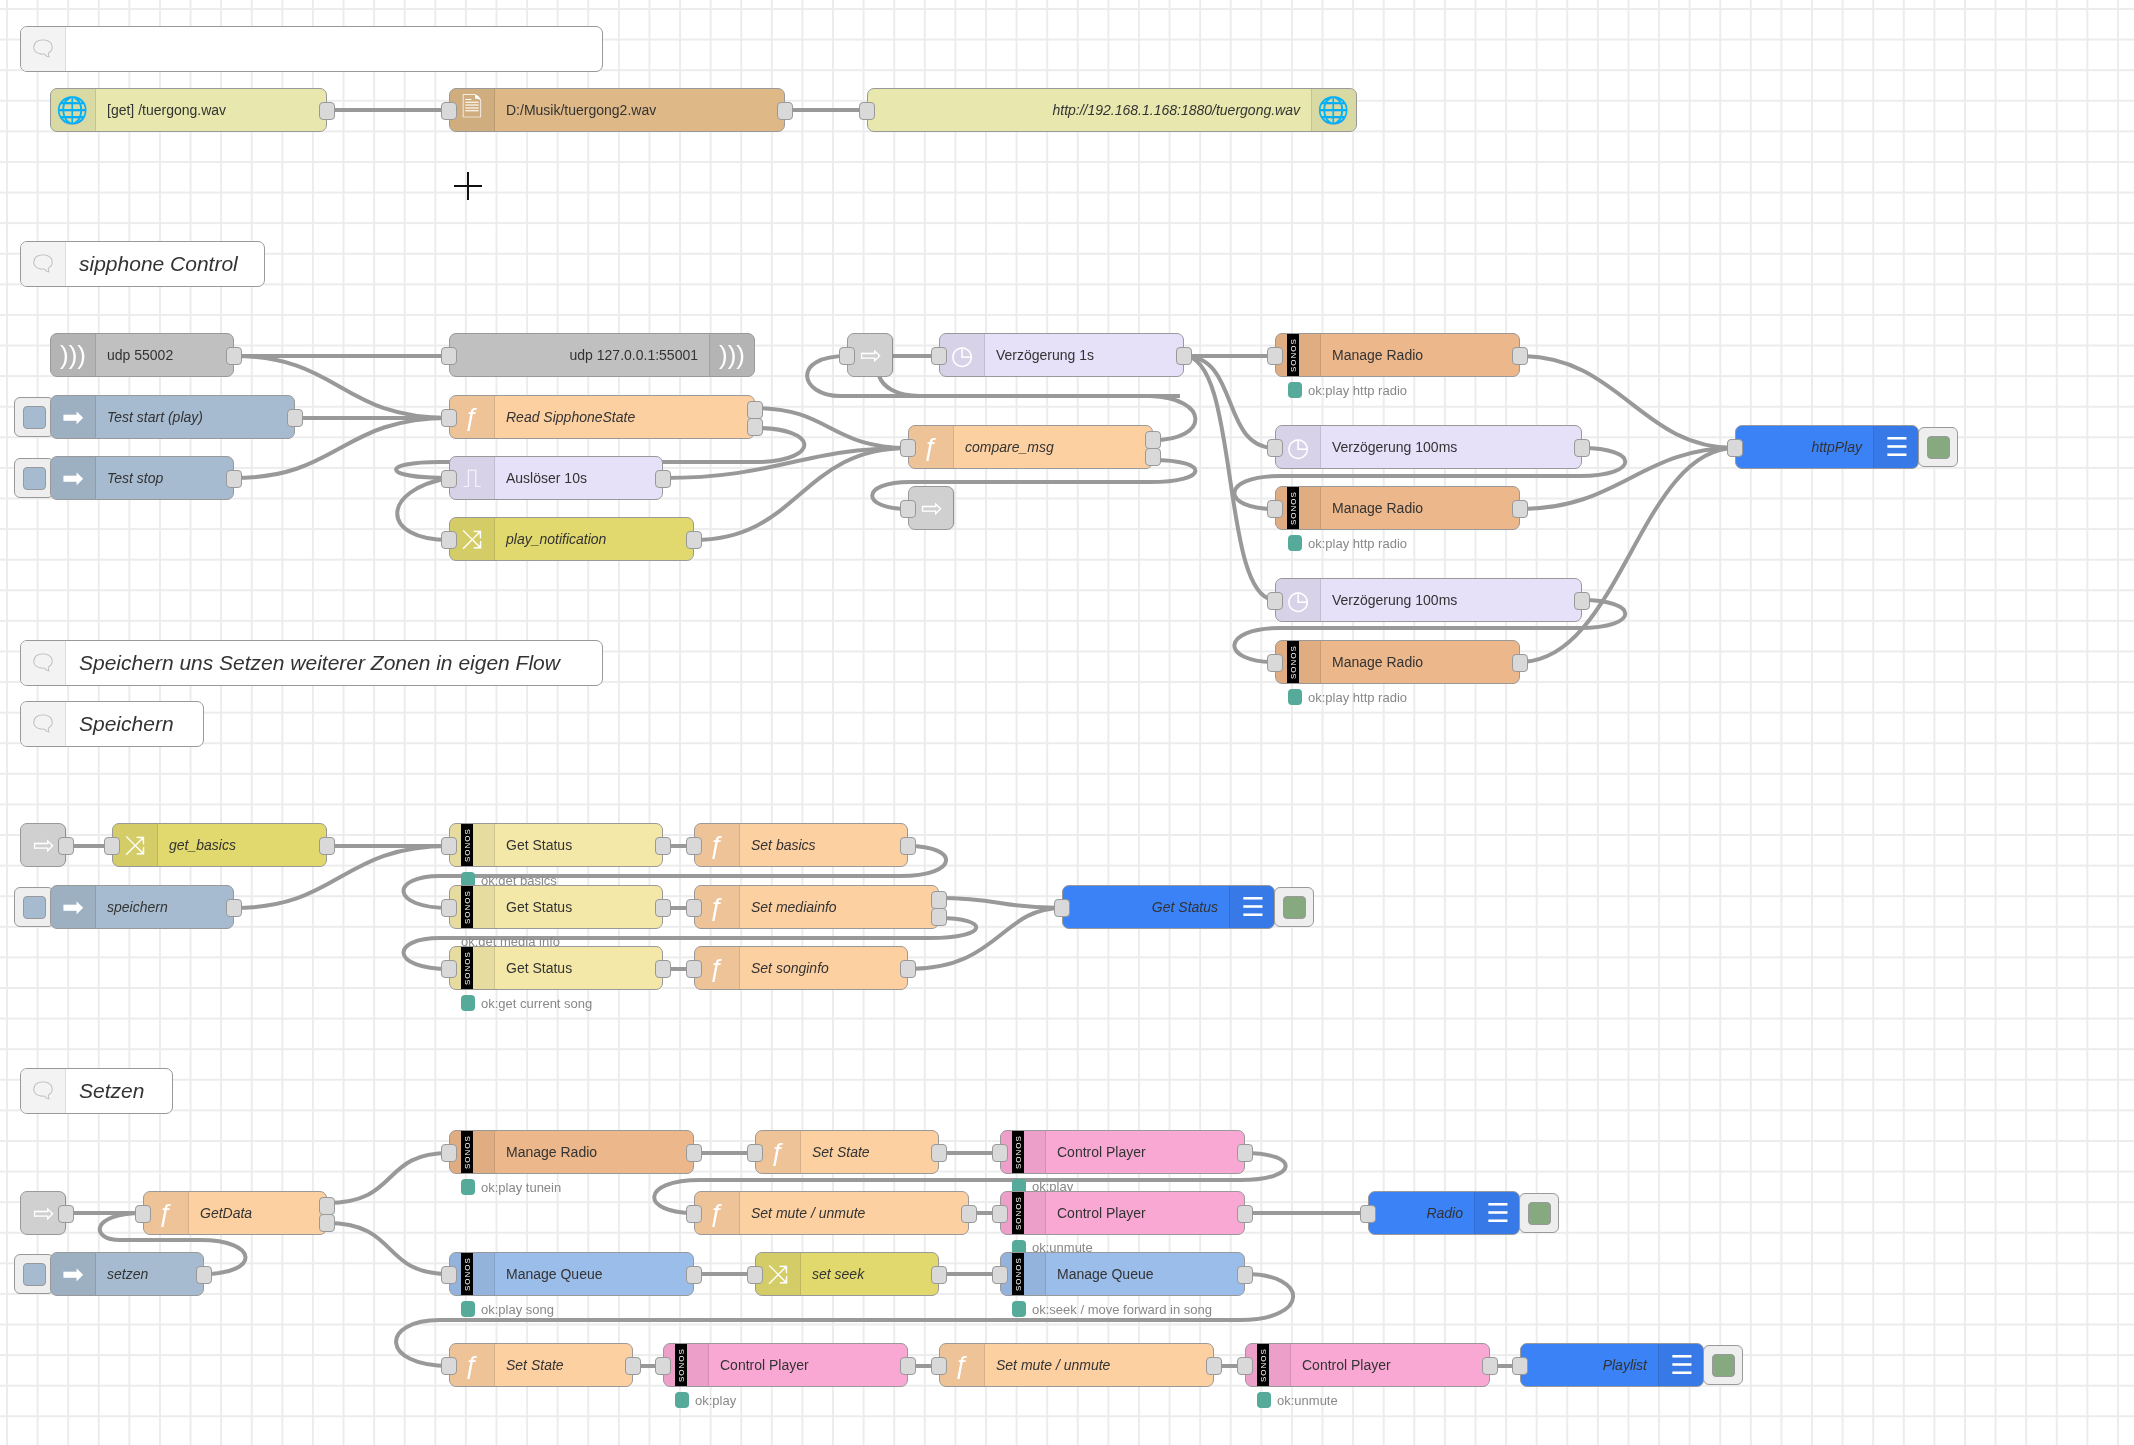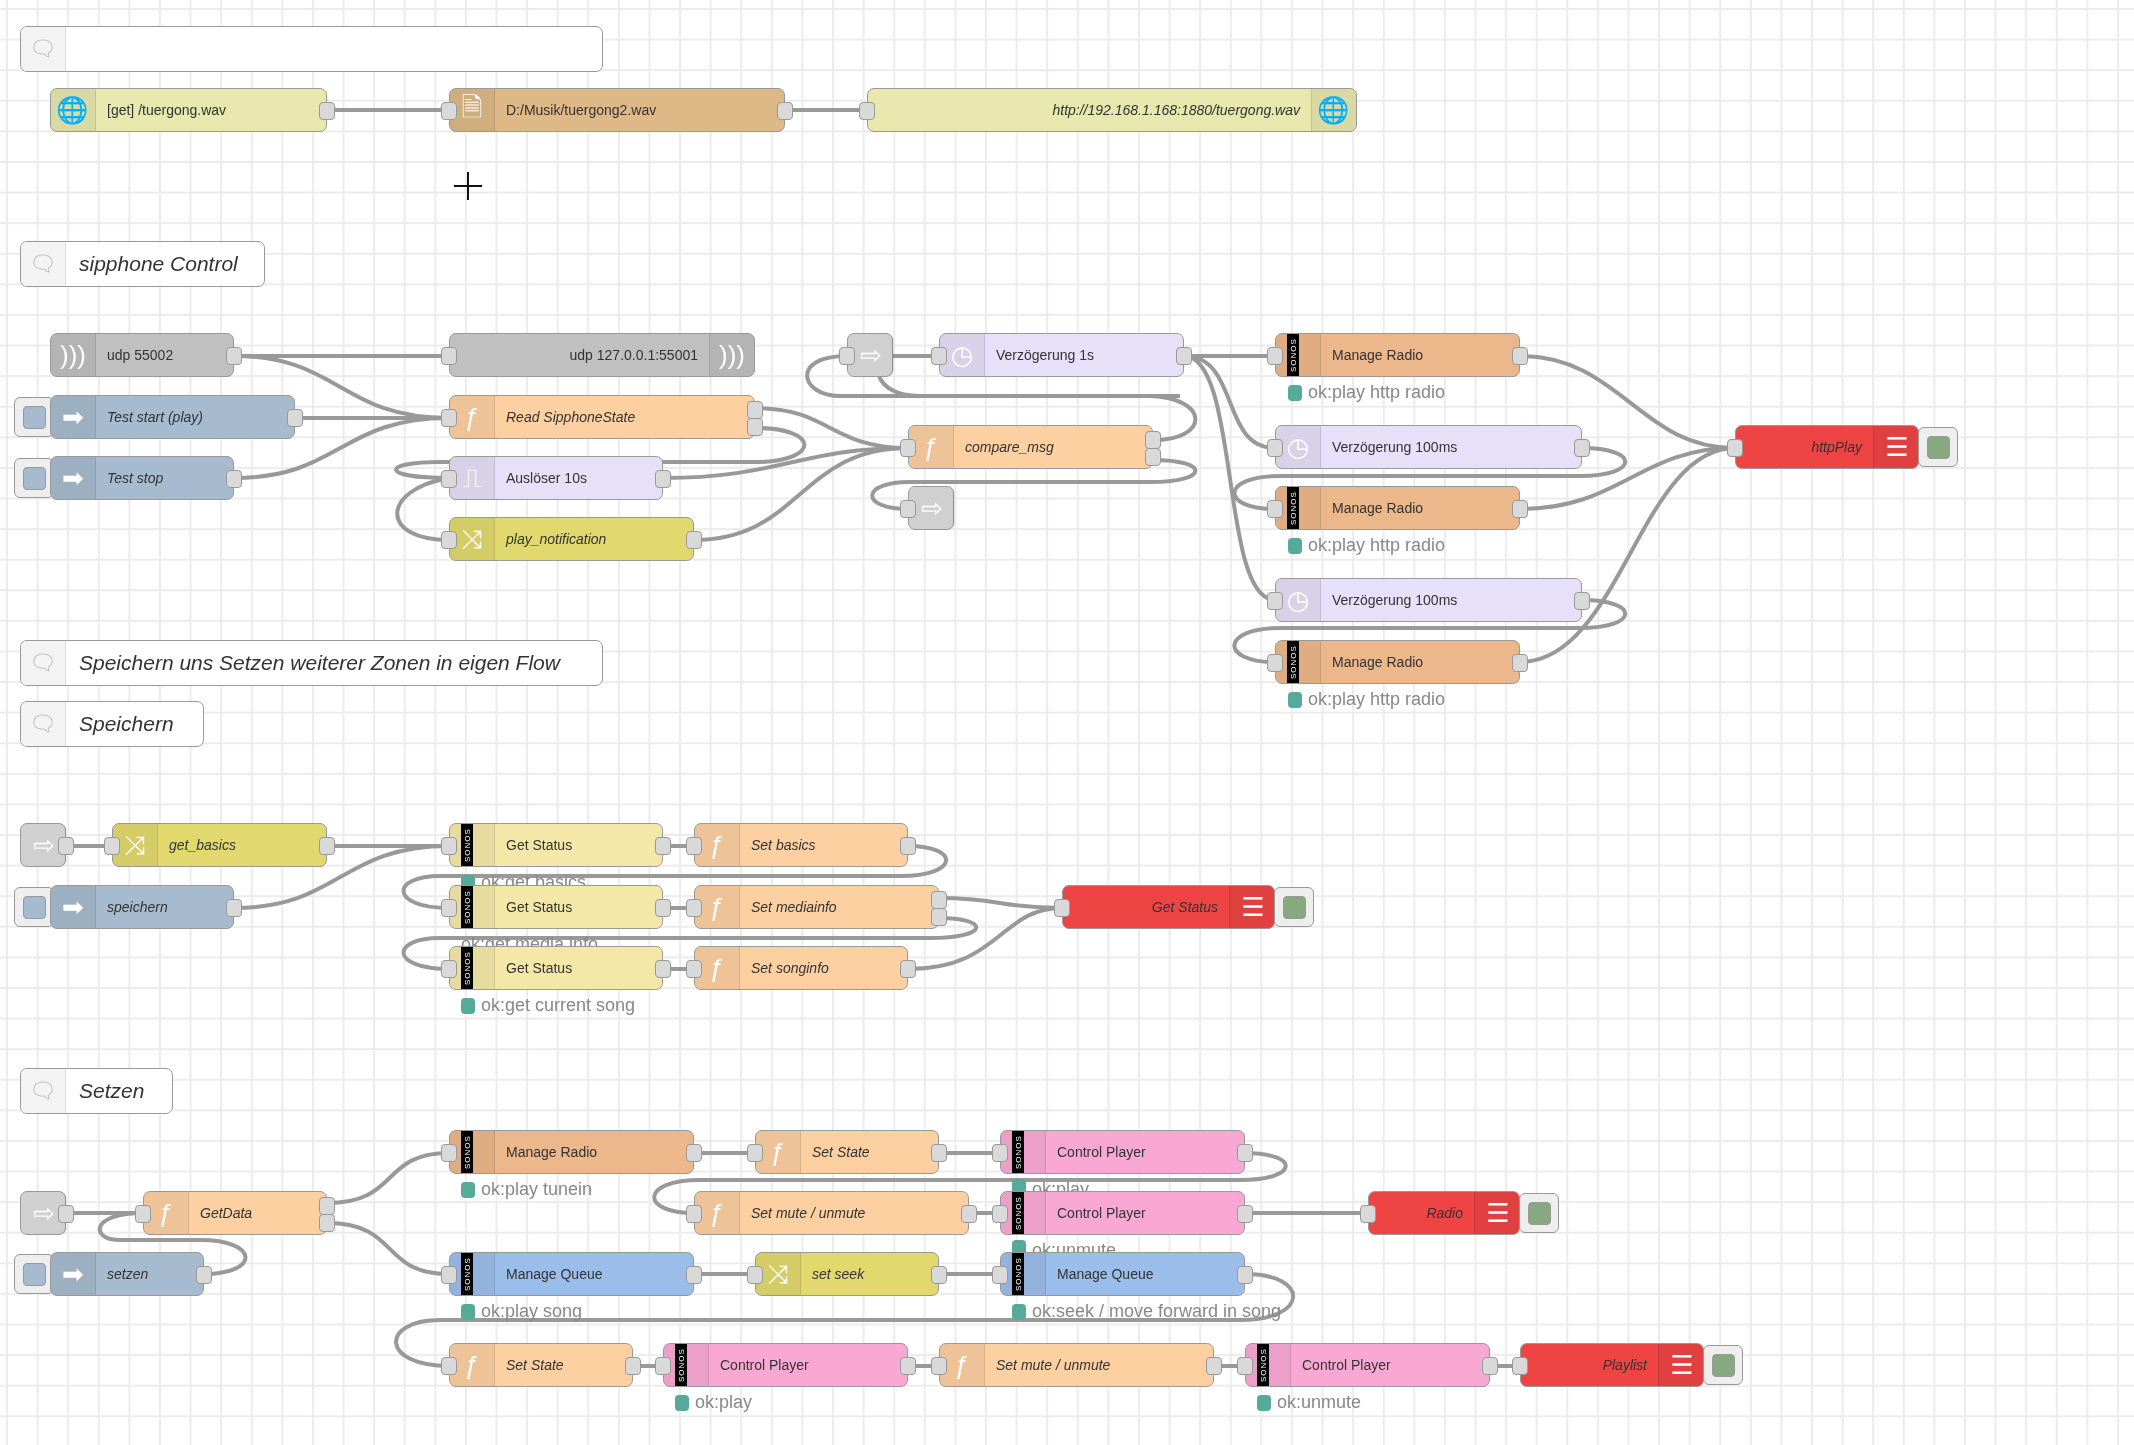--- a/index.html
+++ b/index.html
@@ -18,42 +18,42 @@
   .node .ico.right{left:auto;right:0;border-right:none;border-left:1px solid rgba(0,0,0,0.1);border-radius:0 6px 6px 0;}
   .node .lbl{position:absolute;top:0;bottom:0;left:56px;right:10px;display:flex;align-items:center;font-size:14px;color:#333;white-space:nowrap;}
   .node .lbl.it{font-style:italic;}
   .node .lbl.r{justify-content:flex-end;left:14px;right:56px;}
   .port{position:absolute;width:16px;height:18px;background:#d9d9d9;border:1.5px solid #999;border-radius:4px;box-sizing:border-box;top:13px;}
   .port.in{left:-9px;}
   .port.out{right:-9px;}
   .port.o1{top:5px;} .port.o2{top:22px;}
   .sonos{position:absolute;left:11px;top:0;bottom:0;width:12px;background:#000;color:#fff;font-size:8px;writing-mode:vertical-rl;transform:rotate(180deg);text-align:center;letter-spacing:1px;display:flex;align-items:center;justify-content:center;}
   .sonos-bar{position:absolute;left:0;top:0;bottom:0;width:44px;background:rgba(0,0,0,0.05);border-right:1px solid rgba(0,0,0,0.1);border-radius:6px 0 0 6px;}
-  .status{position:absolute;font-size:18px;color:#888;display:flex;align-items:center;white-space:nowrap;}
+  .status{position:absolute;font-size:13px;color:#888;display:flex;align-items:center;white-space:nowrap;}
   .status .dot{width:14px;height:16px;background:#5a9;border-radius:4px;margin-right:6px;display:inline-block;}
   .btn-left{position:absolute;width:40px;height:40px;border:1.5px solid #999;background:#eee;border-radius:6px;box-sizing:border-box;}
   .btn-left::after{content:"";position:absolute;left:8px;top:8px;width:21px;height:21px;background:#a6bbcf;border:1px solid #999;border-radius:4px;}
   .btn-right{position:absolute;width:40px;height:40px;border:1.5px solid #999;background:#eee;border-radius:6px;box-sizing:border-box;}
   .btn-right::after{content:"";position:absolute;left:8px;top:8px;width:21px;height:21px;background:#87a980;border:1px solid #999;border-radius:4px;}
   .comment{position:absolute;height:46px;border:1.5px solid #999;border-radius:7px;box-sizing:border-box;background:#fff;}
   .comment .ico{position:absolute;left:0;top:0;bottom:0;width:44px;background:#f3f3f3;border-right:1px solid #ddd;border-radius:6px 0 0 6px;display:flex;align-items:center;justify-content:center;color:#bbb;font-size:22px;}
   .comment .lbl{position:absolute;left:58px;top:0;bottom:0;display:flex;align-items:center;font-style:italic;font-size:21px;color:#333;white-space:nowrap;}
   .c-http{background:#e7e7ae;}
   .c-file{background:#deb887;}
   .c-udp{background:#c0c0c0;}
   .c-inject{background:#a6bbcf;}
   .c-func{background:#fdd0a2;}
   .c-trigger{background:#e6e0f8;}
   .c-change{background:#e2d96e;}
   .c-link{background:#ddd;}
   .c-radio{background:#ecb78a;}
   .c-status{background:#f4e8a8;}
   .c-queue{background:#9bbde9;}
   .c-ctrl{background:#f9a8d4;}
-  .c-debug{background:#ef4444;}
+  .c-debug{background:#3b82f6;}
   .debug-ico{font-size:18px;letter-spacing:-2px;}
   .link-node{width:46px;}
   .link-node .ico{width:46px;border-right:none;border-radius:6px;}
   #crosshair{position:absolute;left:454px;top:172px;width:28px;height:28px;}
   #crosshair::before{content:"";position:absolute;left:13px;top:0;width:2px;height:28px;background:#111;}
   #crosshair::after{content:"";position:absolute;left:0;top:13px;width:28px;height:2px;background:#111;}
 </style>
 </head>
 <body>
 

